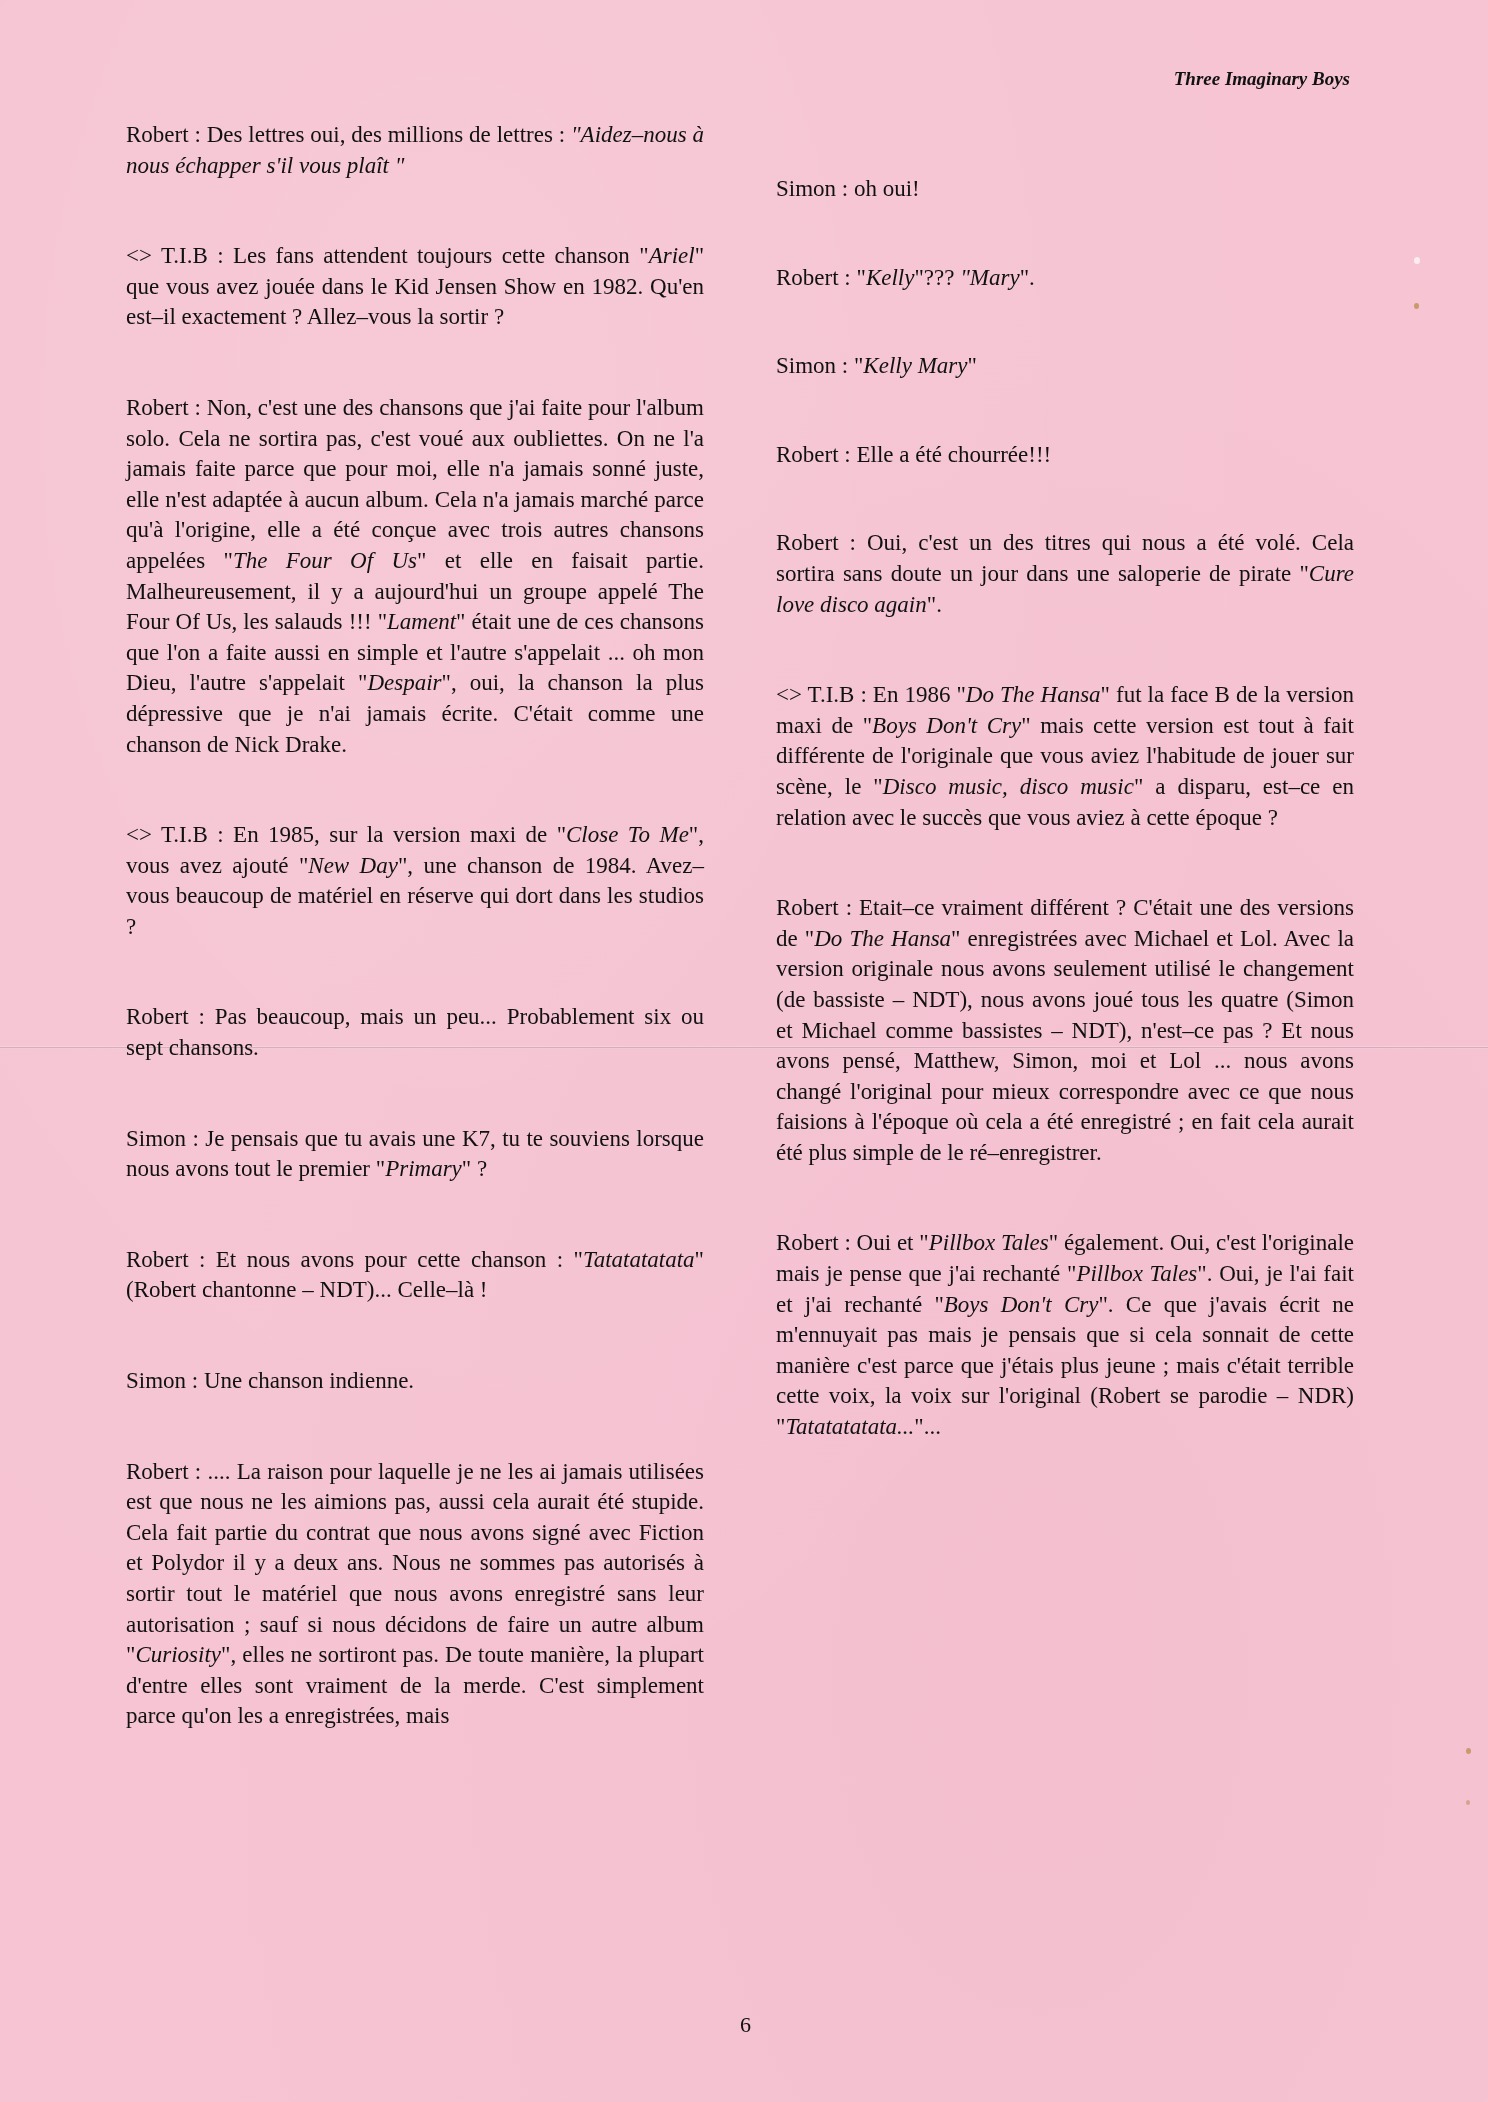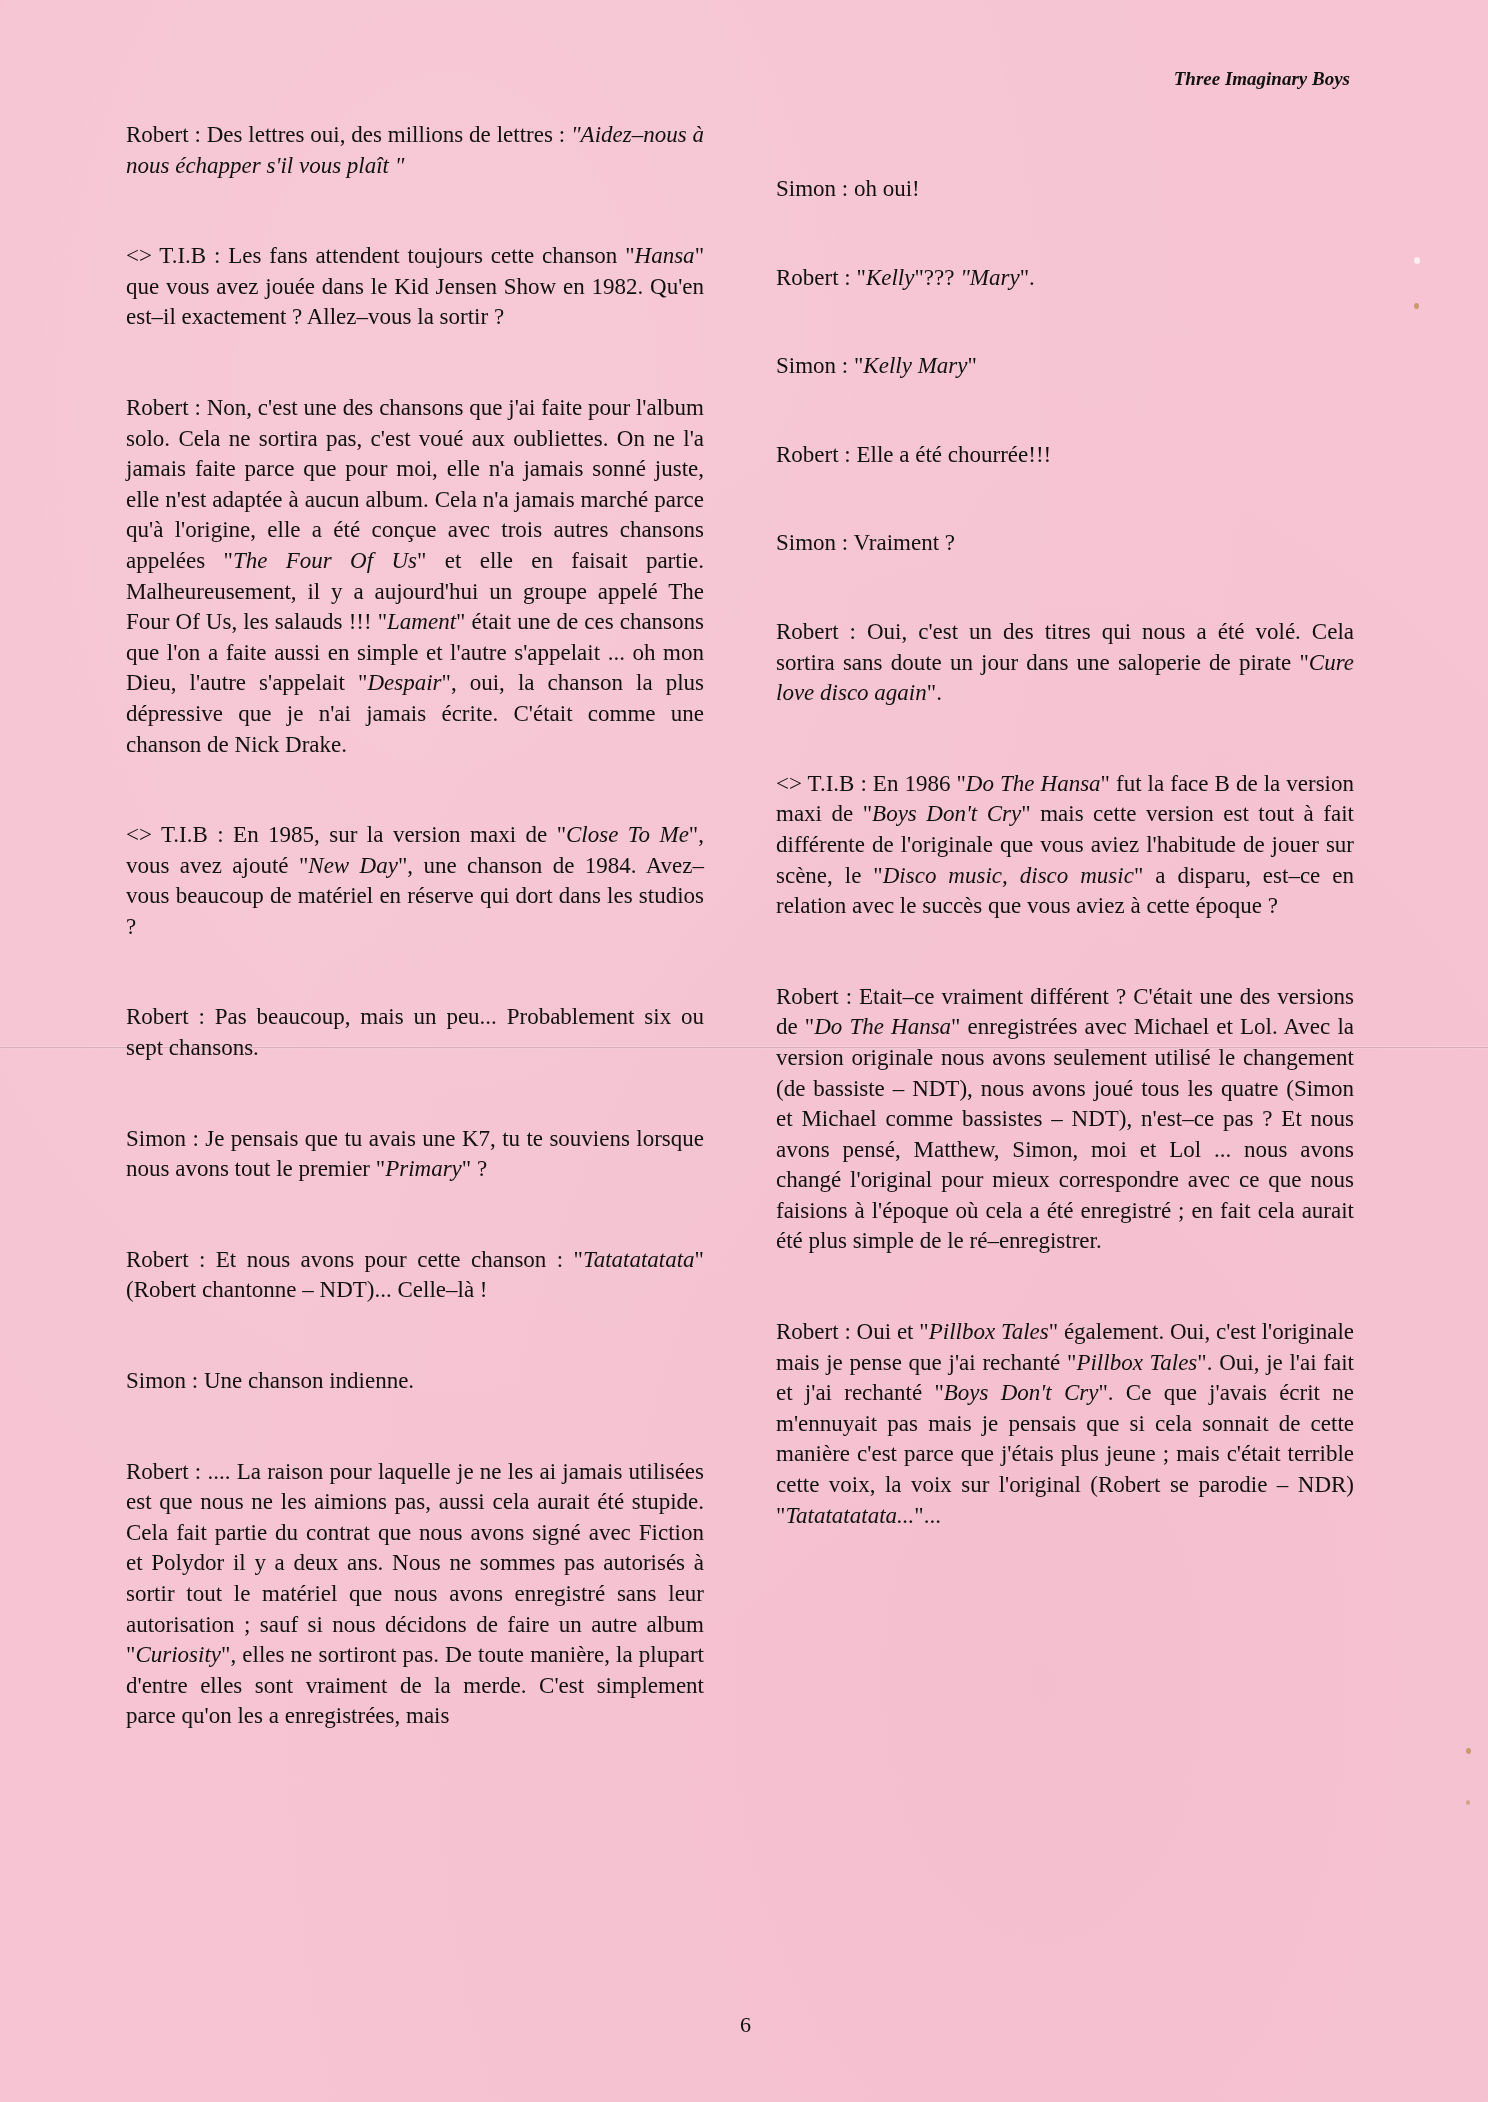--- a/index.html
+++ b/index.html
@@ -85,21 +85,21 @@
 
   <div class="running-head">Three Imaginary Boys</div>
 
   <div class="column col-left">
 
     <p class="para">
       <span class="spk">Robert</span><span> : Des lettres oui, des millions de lettres : </span><span class="it">"Aidez–nous à nous échapper s'il vous plaît "</span>
     </p>
 
     <p class="para gap-xl">
-      <span class="spk">&lt;&gt; T.I.B</span><span> : Les fans attendent toujours cette chanson "</span><span class="it">Hansa</span><span>" que vous avez jouée dans le Kid Jensen Show en 1982. Qu'en est–il exactement ? Allez–vous la sortir ?</span>
+      <span class="spk">&lt;&gt; T.I.B</span><span> : Les fans attendent toujours cette chanson "</span><span class="it">Ariel</span><span>" que vous avez jouée dans le Kid Jensen Show en 1982. Qu'en est–il exactement ? Allez–vous la sortir ?</span>
     </p>
 
     <p class="para gap-xl">
       <span class="spk">Robert</span><span> : Non, c'est une des chansons que j'ai faite pour l'album solo. Cela ne sortira pas, c'est voué aux oubliettes. On ne l'a jamais faite parce que pour moi, elle n'a jamais sonné juste, elle n'est adaptée à aucun album. Cela n'a jamais marché parce qu'à l'origine, elle a été conçue avec trois autres chansons appelées "</span><span class="it">The Four Of Us</span><span>" et elle en faisait partie. Malheureusement, il y a aujourd'hui un groupe appelé The Four Of Us, les salauds !!!  "</span><span class="it">Lament</span><span>" était une de ces chansons que l'on a faite aussi en simple et l'autre s'appelait ... oh mon Dieu, l'autre s'appelait "</span><span class="it">Despair</span><span>", oui, la chanson la plus dépressive que je n'ai jamais écrite. C'était comme une chanson de Nick Drake.</span>
     </p>
 
     <p class="para gap-xl">
       <span class="spk">&lt;&gt; T.I.B</span><span> : En 1985, sur la version maxi de "</span><span class="it">Close To Me</span><span>", vous avez ajouté "</span><span class="it">New Day</span><span>", une chanson de 1984. Avez–vous beaucoup de matériel en réserve qui dort dans les studios ?</span>
     </p>
 
@@ -136,23 +136,20 @@
     </p>
 
     <p class="para gap-lg">
       <span class="spk">Simon</span><span> : "</span><span class="it">Kelly Mary</span><span>"</span>
     </p>
 
     <p class="para gap-lg">
       <span class="spk">Robert</span><span>  : Elle a été chourrée!!!</span>
     </p>
 
-    <p class="para gap-lg">
-      <span class="spk">Simon</span><span> : Vraiment ?</span>
-    </p>
 
     <p class="para gap-lg">
       <span class="spk">Robert</span><span> : Oui, c'est un des titres qui nous a été volé. Cela sortira sans doute un jour dans une saloperie de pirate "</span><span class="it">Cure love disco again</span><span>".</span>
     </p>
 
     <p class="para gap-xl">
       <span class="spk">&lt;&gt; T.I.B</span><span> : En  1986 "</span><span class="it">Do The Hansa</span><span>" fut la face B de la version maxi de "</span><span class="it">Boys Don't Cry</span><span>" mais cette version est tout à fait différente de l'originale que vous aviez l'habitude de jouer sur scène, le "</span><span class="it">Disco music, disco music</span><span>" a disparu, est–ce en relation avec le succès que vous aviez à cette époque ?</span>
     </p>
 
     <p class="para gap-xl">

